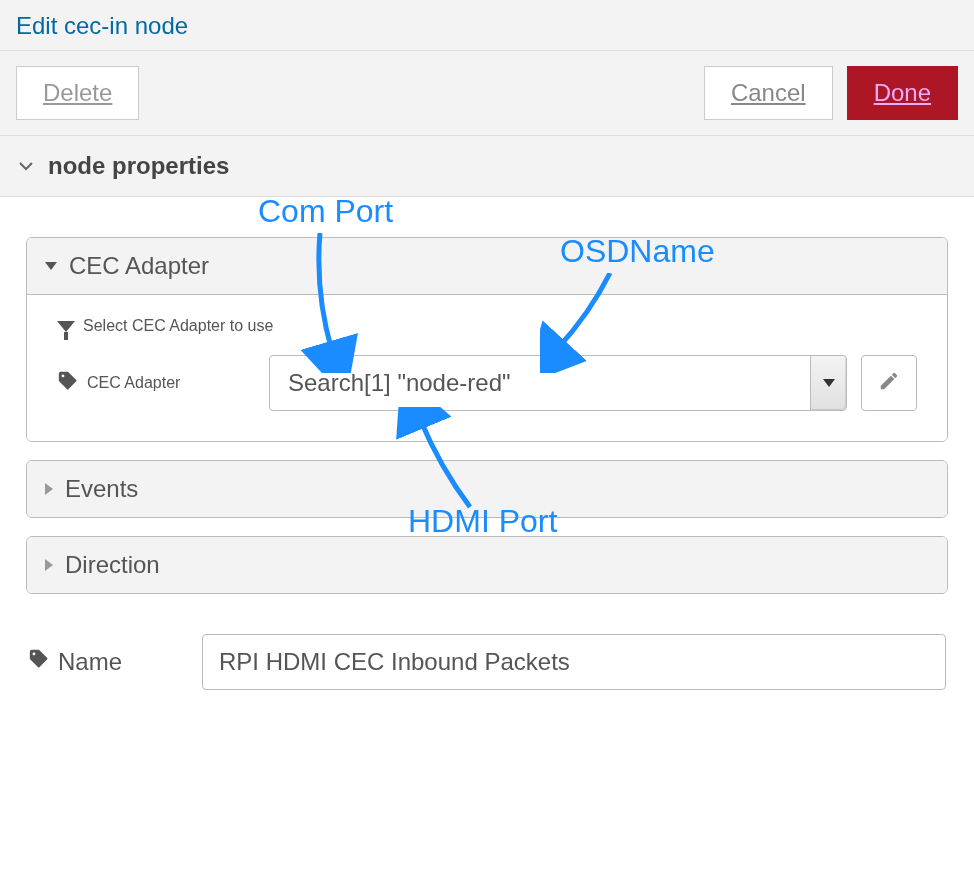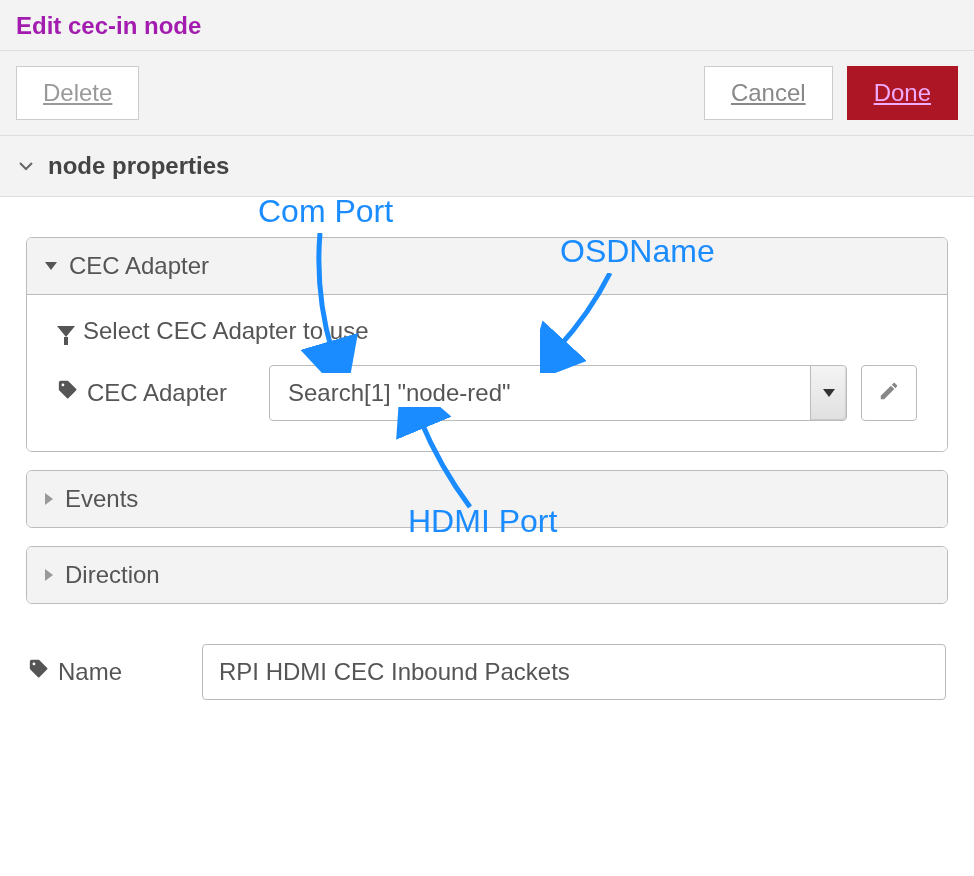--- a/index.html
+++ b/index.html
@@ -14,22 +14,22 @@
       background: #fff;
       color: #333;
     }
     .header-bar {
       background: #f3f3f3;
       border-bottom: 1px solid #ddd;
       padding: 12px 16px 10px 16px;
     }
     .header-title {
       font-size: 24px;
-      font-weight: 700;
-      color: #a21caf;
+      font-weight: 400;
+      color: #0369a1;
     }
     .action-bar {
       background: #f3f3f3;
       border-bottom: 1px solid #ddd;
       padding: 15px 16px;
       display: flex;
       justify-content: space-between;
       align-items: center;
     }
     .btn {
@@ -127,21 +127,21 @@
       padding: 22px 30px 30px 30px;
       background: #fff;
     }
     .field-row {
       display: flex;
       align-items: center;
       margin-bottom: 20px;
       gap: 12px;
     }
     .field-label {
-      font-size: 24px;
+      font-size: 16px;
       color: #555;
       display: flex;
       align-items: center;
       gap: 8px;
       min-width: 200px;
     }
     .field-label.narrow {
       min-width: auto;
     }
     .icon {

